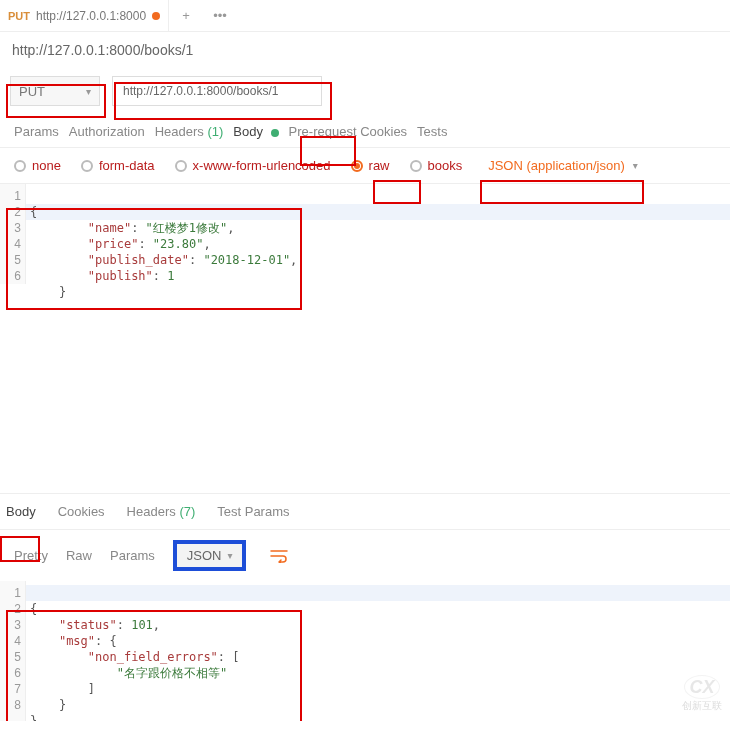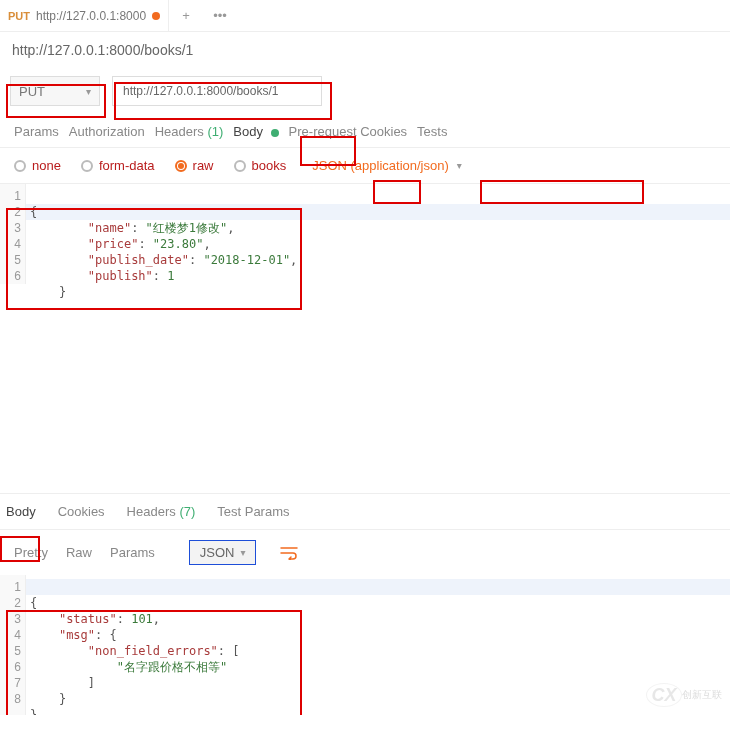--- a/index.html
+++ b/index.html
@@ -35,29 +35,29 @@
 .code .num { color: #3b7a3b; }
 .code .punct { color: #555; }
 .annotation { position: absolute; left: 340px; top: 18px; color: #d03030; font-size: 13px; }
 .editor-hl-line { position: absolute; left: 26px; right: 0; top: 20px; height: 16px; background: #eef3fb; }
 .resp-tabs { display: flex; align-items: center; gap: 22px; padding: 10px 6px; border-bottom: 1px solid #eee; }
 .resp-tab { color: #888; cursor: pointer; }
 .resp-tab.active { color: #444; }
 .resp-tab .count { color: #3fae72; }
 .resp-toolbar { display: flex; align-items: center; gap: 18px; padding: 10px 14px; }
 .tb-btn { color: #888; cursor: pointer; }
-.resp-type-select { background: #f3f3f3; border: 1px solid #1d4ed8; padding: 4px 10px; display: flex; align-items: center; gap: 6px; color: #666; cursor: pointer; margin-left: 16px; }
+.resp-type-select { background: #f3f3f3; border: 4px solid #1d4ed8; padding: 4px 10px; display: flex; align-items: center; gap: 6px; color: #666; cursor: pointer; }
 .wrap-btn { width: 30px; height: 24px; display: flex; align-items: center; justify-content: center; color: #f26b1f; border: 1px solid transparent; cursor: pointer; }
 .resp-editor { position: relative; height: 140px; }
 .resp-editor .gutter { height: 100%; }
 .resp-editor .editor-hl-row { position: absolute; left: 0; right: 0; top: 4px; height: 16px; background: #eef3fb; }
 .redbox { position: absolute; border: 2px solid #d00; pointer-events: none; }
 .overlay { position: absolute; inset: 0; pointer-events: none; }
 .caret { color: #999; font-size: 10px; }
-.watermark { position: absolute; right: 8px; bottom: 8px; opacity: 0.35; font-size: 10px; color: #999; display: flex; flex-direction: row; align-items: center; }
+.watermark { position: absolute; right: 8px; bottom: 8px; opacity: 0.35; font-size: 10px; color: #999; display: flex; flex-direction: column; align-items: center; }
 .watermark .wm-logo { font-size: 18px; font-weight: bold; font-style: italic; color: #bbb; border: 1px solid #ddd; border-radius: 50%; width: 36px; height: 24px; display:flex; align-items:center; justify-content:center;}
 </style>
 </head>
 <body>
 
 <div style="position:relative;">
 
 <div class="tab-bar">
   <div class="tab">
     <span class="method">PUT</span>
@@ -96,20 +96,24 @@
 </div>
 
 <div class="body-row">
   <div class="radio-item">
         <span class="radio"></span>
         <span>none</span>
       </div>
   <div class="radio-item">
         <span class="radio"></span>
         <span>form-data</span>
+      </div>
+  <div class="radio-item">
+        <span class="radio"></span>
+        <span>x-www-form-urlencoded</span>
       </div>
   <div class="radio-item">
         <span class="radio selected"></span>
         <span>raw</span>
       </div>
   <div class="radio-item">
         <span class="radio"></span>
         <span>books</span>
       </div>
   <div class="content-type-select">

